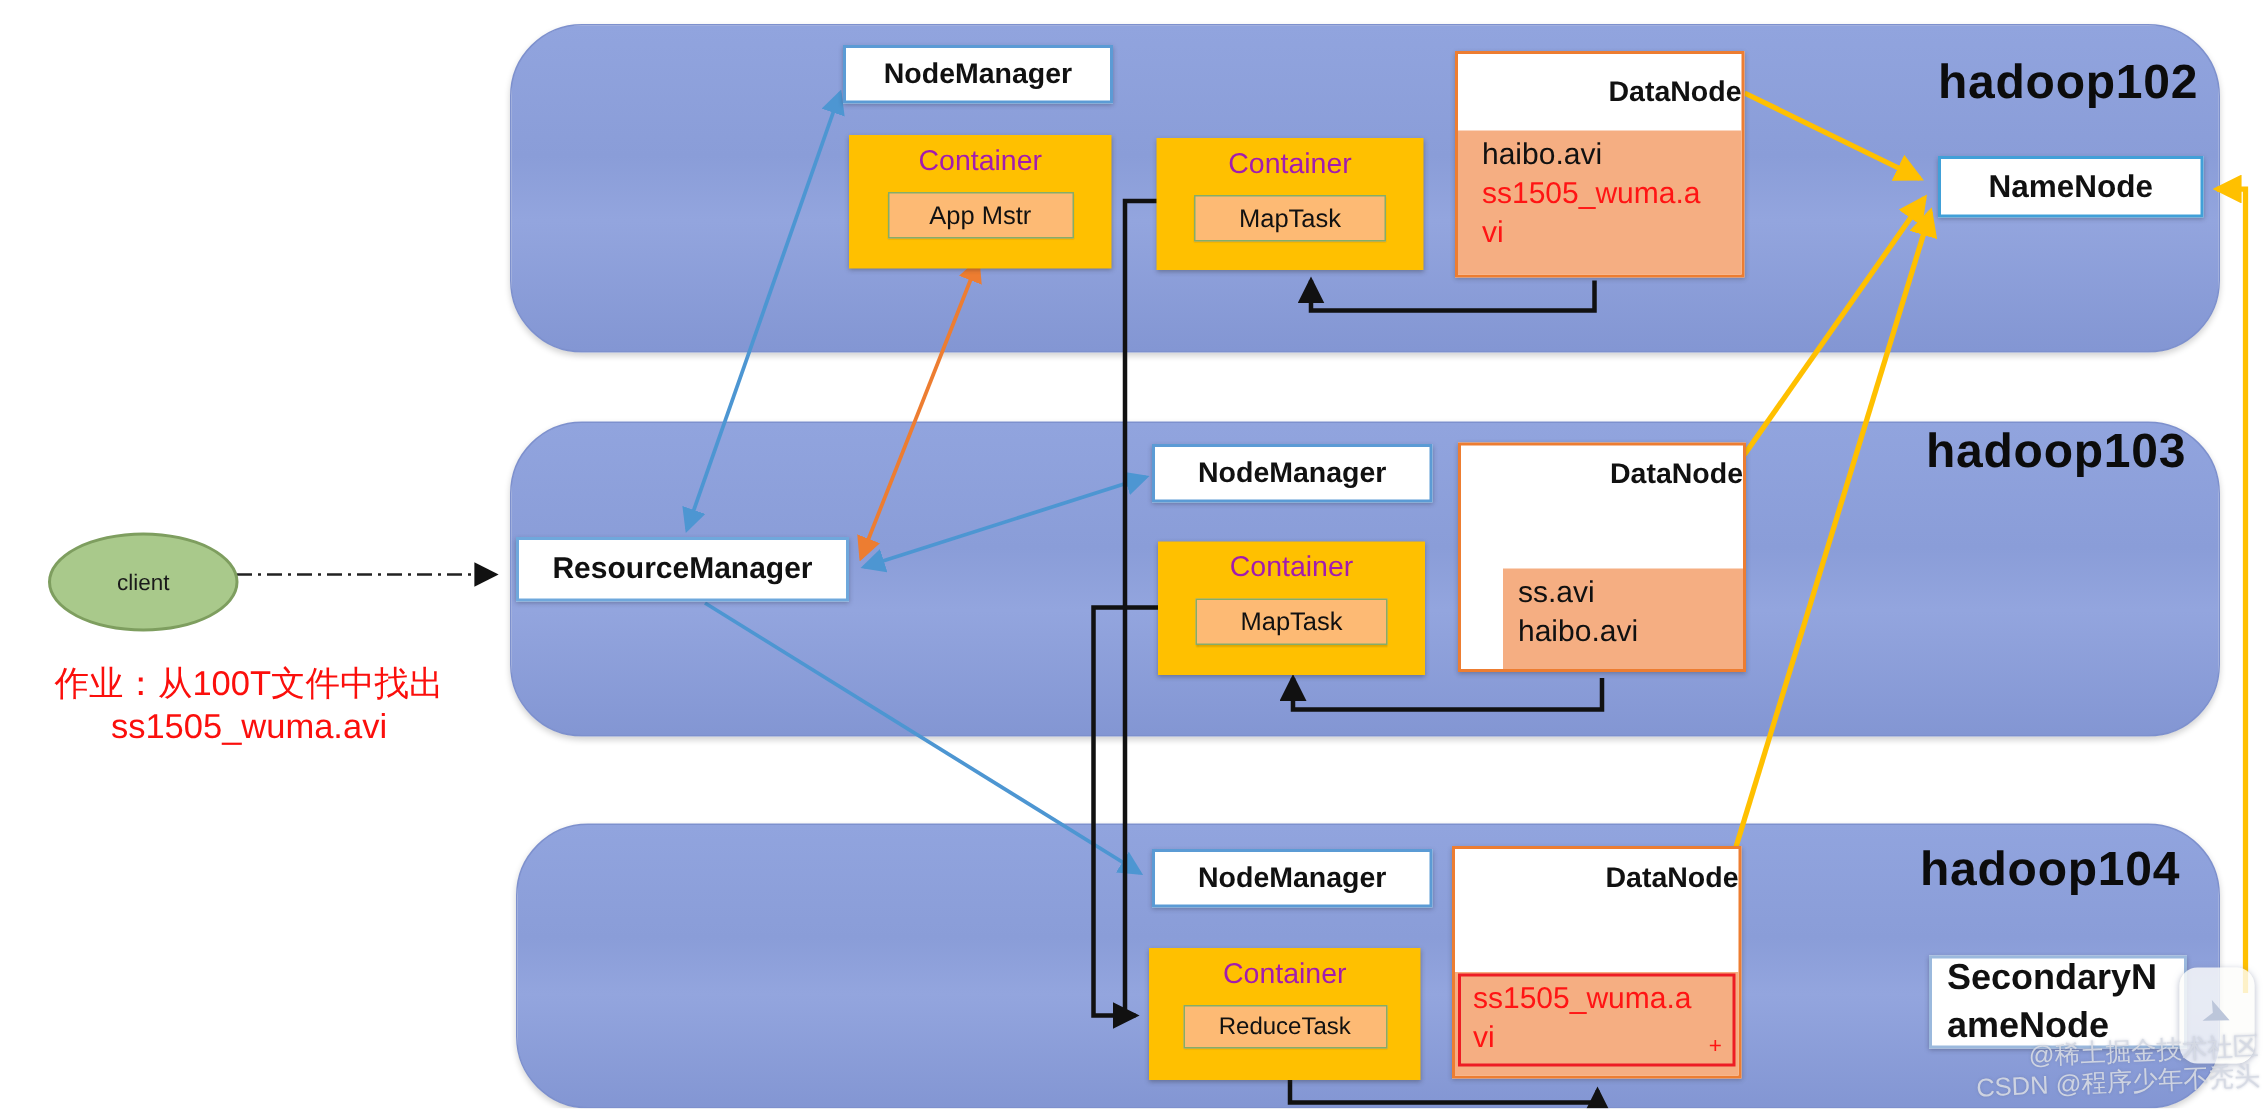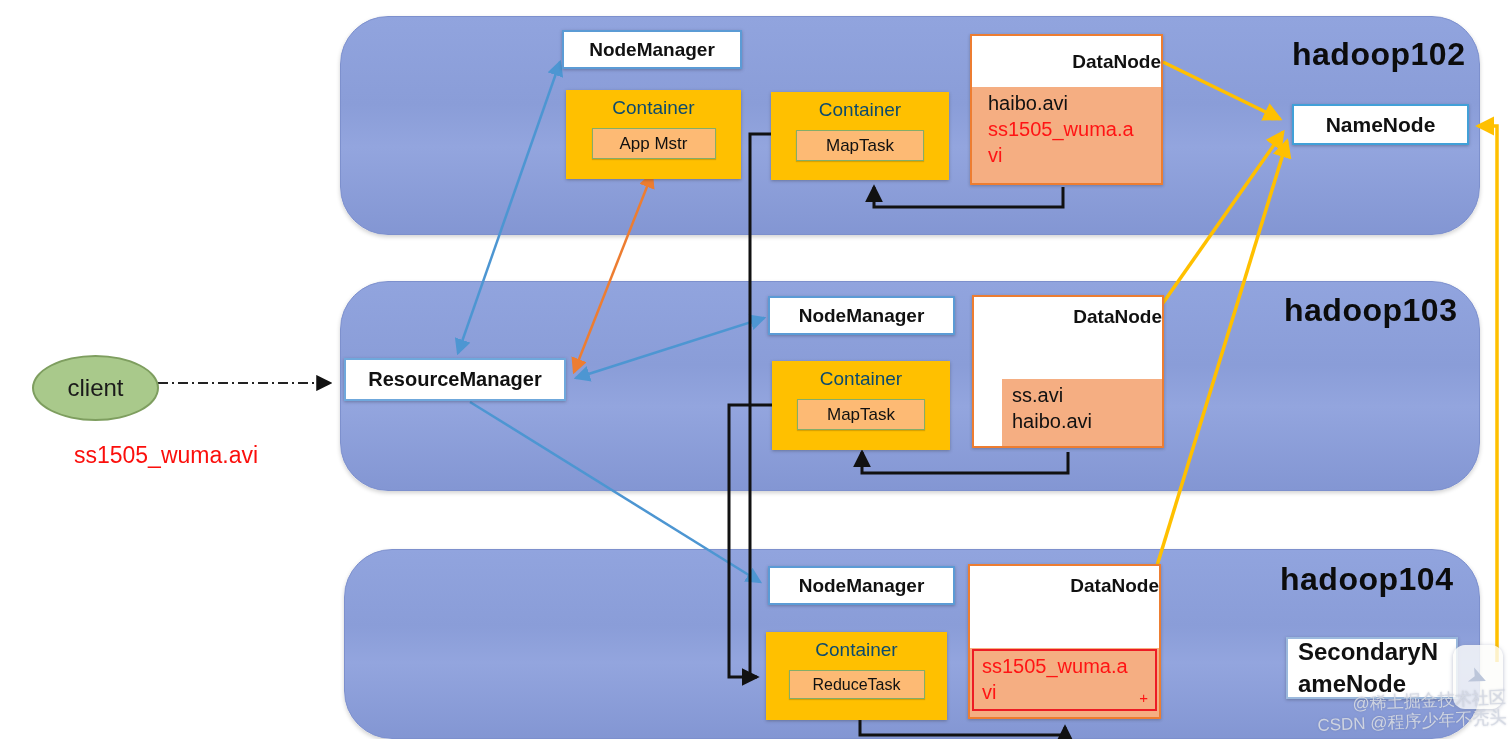--- a/index.html
+++ b/index.html
@@ -4,49 +4,49 @@
 <style>
   html,body{margin:0;padding:0;background:#fff;}
   #stage{position:relative;width:1512px;height:739px;background:#ffffff;overflow:hidden;
          font-family:"Liberation Sans","DejaVu Sans",sans-serif;color:#111;}
   .node{position:absolute;border-radius:48px;background:linear-gradient(180deg,#91a4de 0%,#8a9dd8 40%,#93a5de 60%,#8396d3 100%);
         border:1px solid #7d90cd;box-shadow:0 2px 4px rgba(0,0,0,.18);}
   .node-title{position:absolute;font-weight:bold;font-size:32px;letter-spacing:.5px;color:#0c0c0c;}
   .wbox{position:absolute;background:#fff;border:2px solid #5B9BD5;display:flex;align-items:center;justify-content:center;
         font-weight:bold;box-shadow:0 1px 3px rgba(40,40,60,.35);box-sizing:border-box;}
   .container-box{position:absolute;background:#FFC000;box-shadow:0 1px 3px rgba(40,40,40,.35);box-sizing:border-box;}
-  .container-title{text-align:center;font-size:19px;margin-top:7px;color:#0c4a6e;}
+  .container-title{text-align:center;font-size:19px;margin-top:7px;color:#a21caf;}
   .task{margin:9px auto 0 auto;background:#fdba74;border:1px solid #85ad68;text-align:center;font-size:17px;
         padding:5px 0 4px 0;color:#111;box-shadow:0 1px 1px rgba(0,0,0,.15);}
   .datanode{position:absolute;background:#fff;border:2px solid #ED7D31;box-sizing:border-box;box-shadow:0 1px 3px rgba(40,40,40,.3);}
   .dn-header{position:absolute;left:0;right:0;top:0;display:flex;justify-content:flex-end;font-weight:bold;font-size:19px;}
   .dn-files{position:absolute;left:0;right:0;bottom:0;background:#F5AE82;padding:3px 0 0 10px;font-size:20px;line-height:1.3;}
   .wrap150{width:152px;word-break:break-all;}
   .redtxt{color:#ff1414;}
   svg#wires{position:absolute;left:0;top:0;pointer-events:none;}
   .ellipse{position:absolute;border-radius:50%;background:#A9C98B;border:2px solid #7E9E5F;
-           display:flex;align-items:center;justify-content:center;font-size:24px;color:#1a1a1a;}
+           display:flex;align-items:center;justify-content:center;font-size:15px;color:#1a1a1a;}
   .jobnote{position:absolute;color:#fb0f0c;font-size:23px;line-height:1.25;text-align:center;width:272px;}
   .watermark{position:absolute;text-align:right;font-size:17px;line-height:1.15;color:rgba(213,217,227,.92);
              transform:rotate(-2.5deg);text-shadow:0 0 2px rgba(90,100,140,.35);white-space:nowrap;}
   .play-icon{position:absolute;width:50px;height:64px;background:rgba(252,252,250,.8);border-radius:12px;
              box-shadow:0 1px 4px rgba(120,130,160,.5);display:flex;align-items:center;justify-content:center;}
   .play-glyph{color:#bcc6da;font-size:24px;transform:rotate(24deg);line-height:1;}
 </style>
 </head>
 <body>
 
 <div id="stage">
 
   <div class="node" style="left:340px;top:16px;width:1138px;height:217px;"></div>
   <div class="node" style="left:340px;top:281px;width:1138px;height:208px;"></div>
   <div class="node" style="left:344px;top:549px;width:1134px;height:188px;"></div>
 
   <div class="node-title" style="left:1292px;top:36px;">hadoop102</div>
-  <div class="node-title" style="left:1284px;top:292px;">hadoop103</div>
+  <div class="node-title" style="left:1284px;top:282px;">hadoop103</div>
   <div class="node-title" style="left:1280px;top:561px;">hadoop104</div>
 
   <svg id="wires" width="1512" height="739" viewBox="0 0 1512 739">
     <defs>
       <marker id="ab" viewBox="0 0 10 10" refX="8.5" refY="5" markerWidth="6.5" markerHeight="6.5" orient="auto-start-reverse">
           <path d="M0,0 L10,5 L0,10 z" fill="#4D96D2"></path>
         </marker>
       <marker id="ao" viewBox="0 0 10 10" refX="8.5" refY="5" markerWidth="6.5" markerHeight="6.5" orient="auto-start-reverse">
           <path d="M0,0 L10,5 L0,10 z" fill="#ED7D31"></path>
         </marker>
@@ -78,20 +78,21 @@
     <path d="M1068,452 L1068,473 L862,473 L862,452" stroke="#111" stroke-width="3" fill="none" marker-end="url(#ak)"></path>
     <path d="M860,720 L860,735 L1065,735 L1065,727" stroke="#111" stroke-width="3" fill="none" marker-end="url(#ak)"></path>
 
     <path d="M158,383 L330,383" stroke="#222" stroke-width="1.8" fill="none" stroke-dasharray="10 4 2 4" marker-end="url(#ad)"></path>
   </svg>
 
   <div class="ellipse" style="left:32px;top:355px;width:123px;height:62px;">
     <span>client</span>
   </div>
   <div class="jobnote" style="left:30px;top:441px;">
+    <div>作业：从100T文件中找出</div>
     <div>ss1505_wuma.avi</div>
   </div>
 
   <div class="wbox" style="left:1292px;top:104px;width:177px;height:41px;font-size:21px;border-color:#41A0D8;">
     <span>NameNode</span>
   </div>
   <div class="wbox" style="left:344px;top:358px;width:222px;height:43px;font-size:20px;border-color:#6FA8DC;">
     <span>ResourceManager</span>
   </div>
   <div class="wbox" style="left:1286px;top:637px;width:172px;height:62px;font-size:24px;border-color:#9bb9dd;justify-content:flex-start;padding:0 10px;line-height:1.35;">

